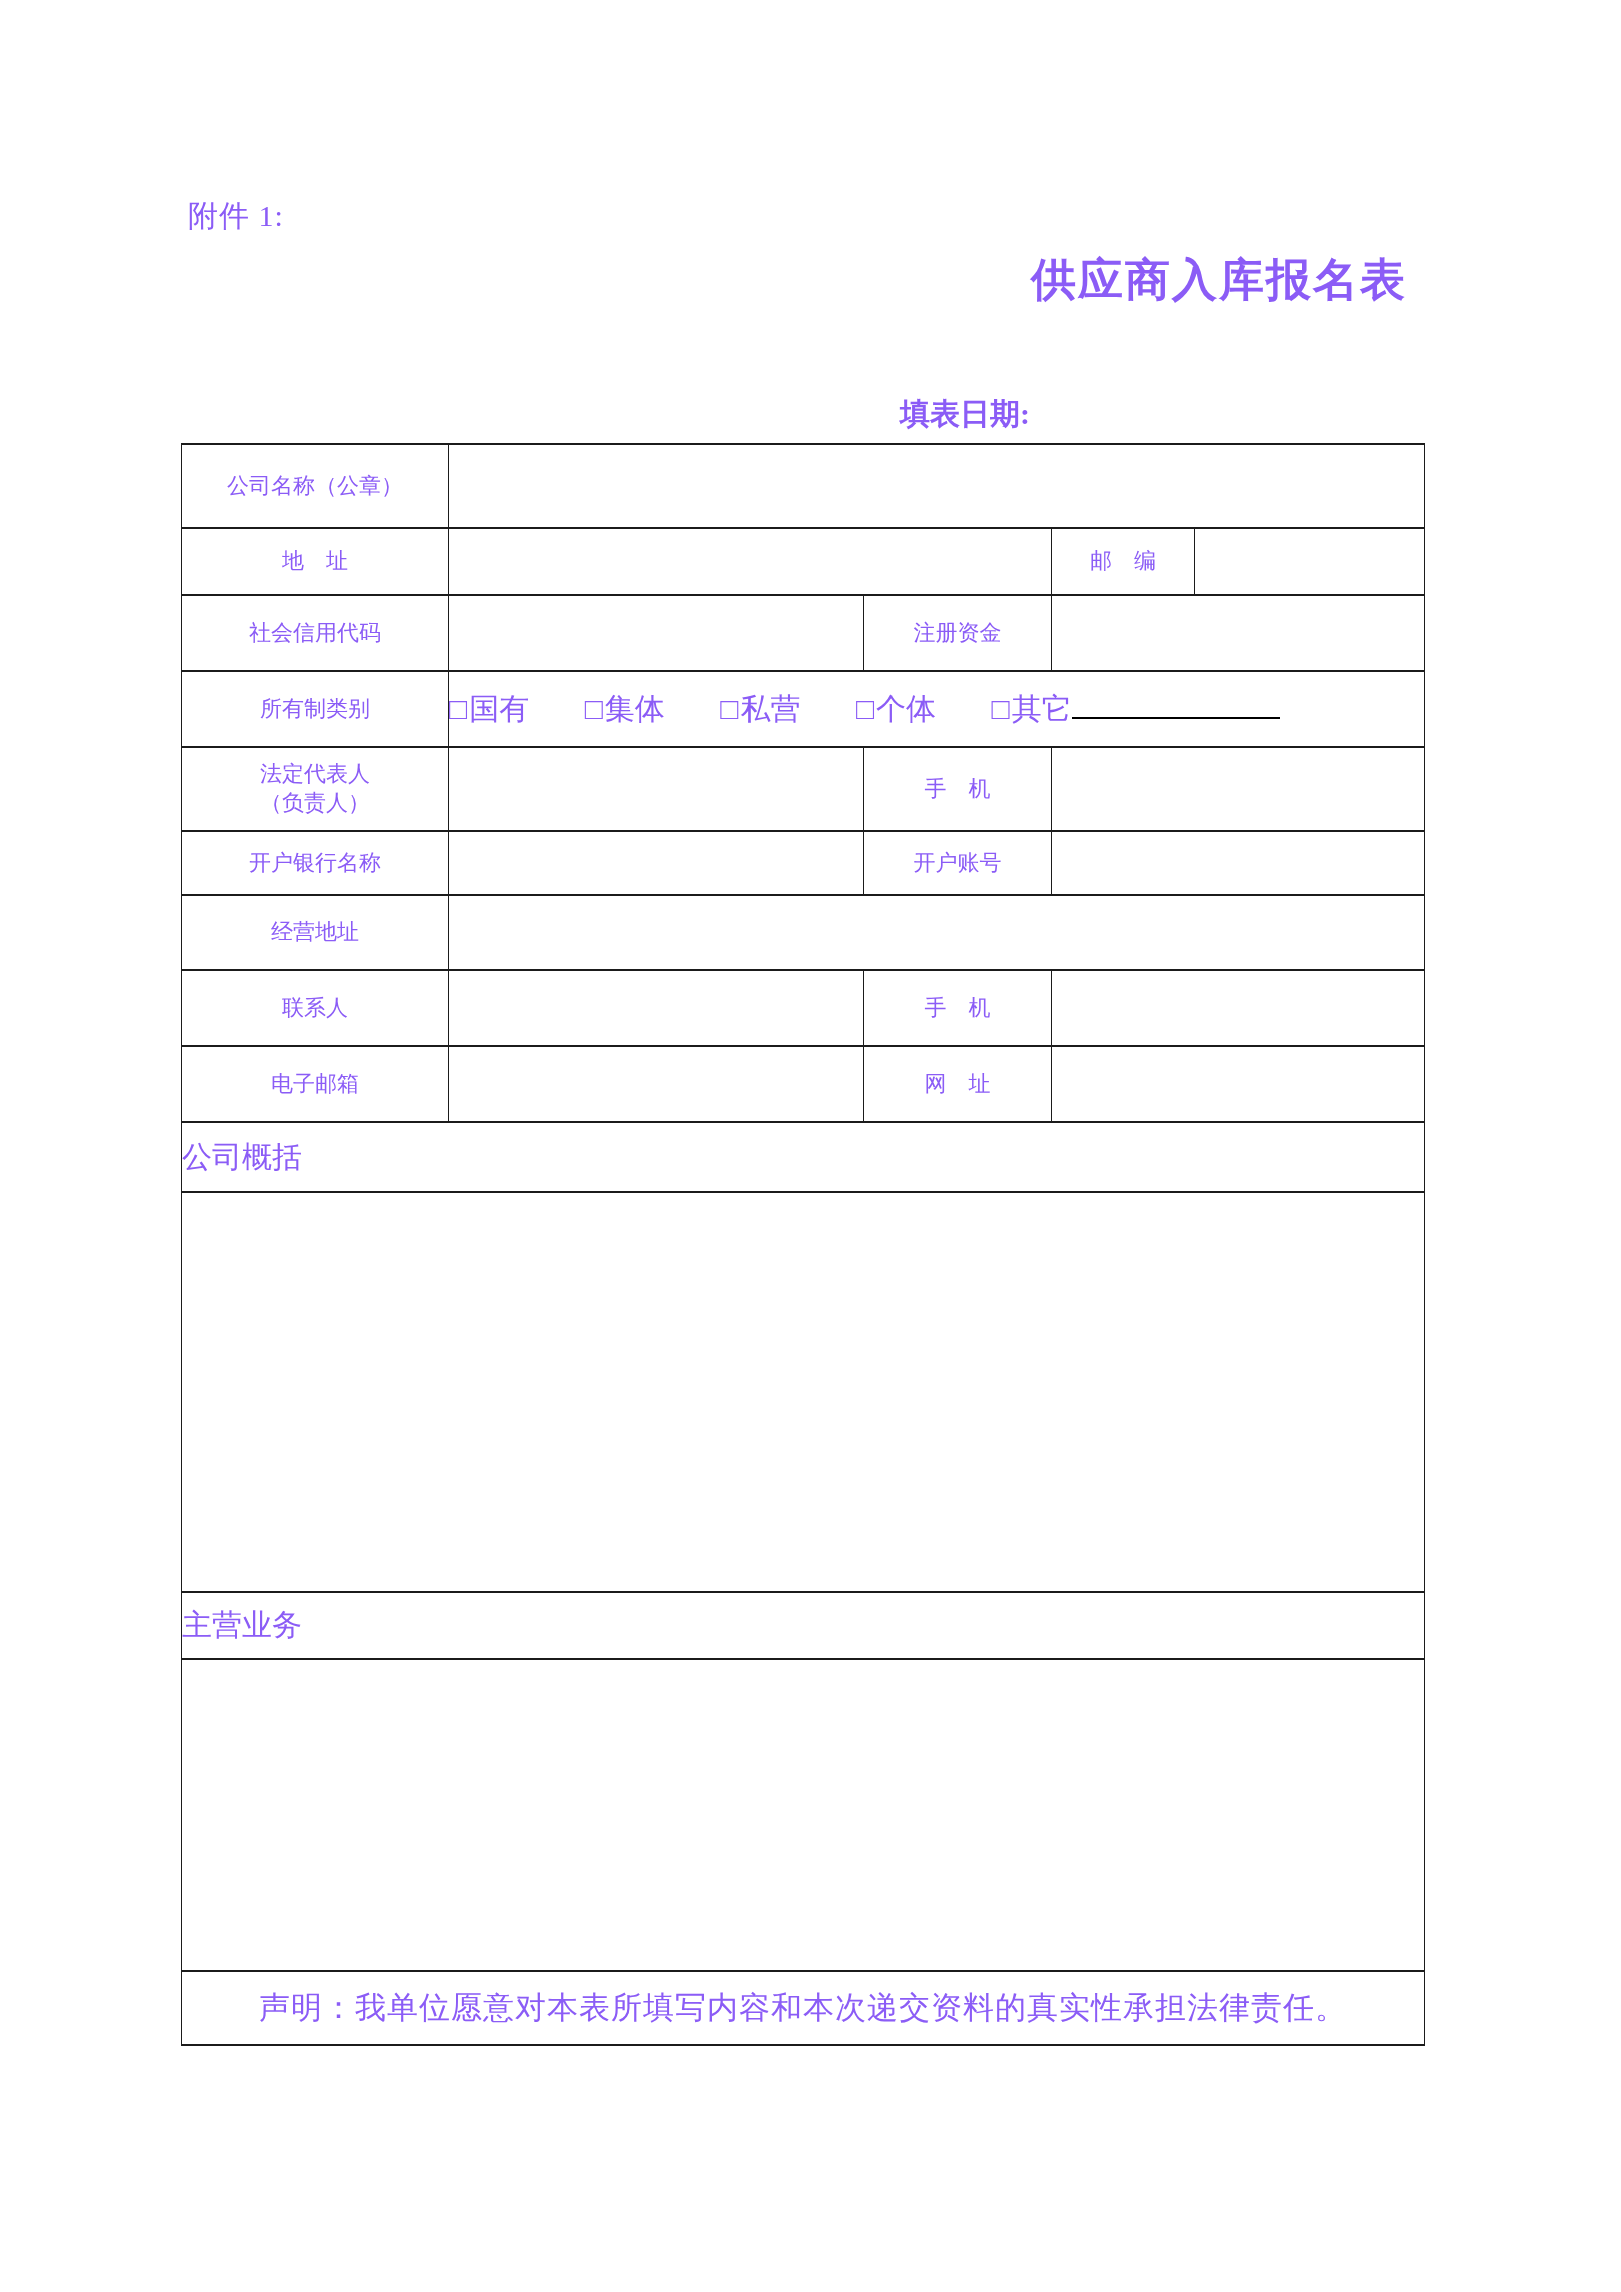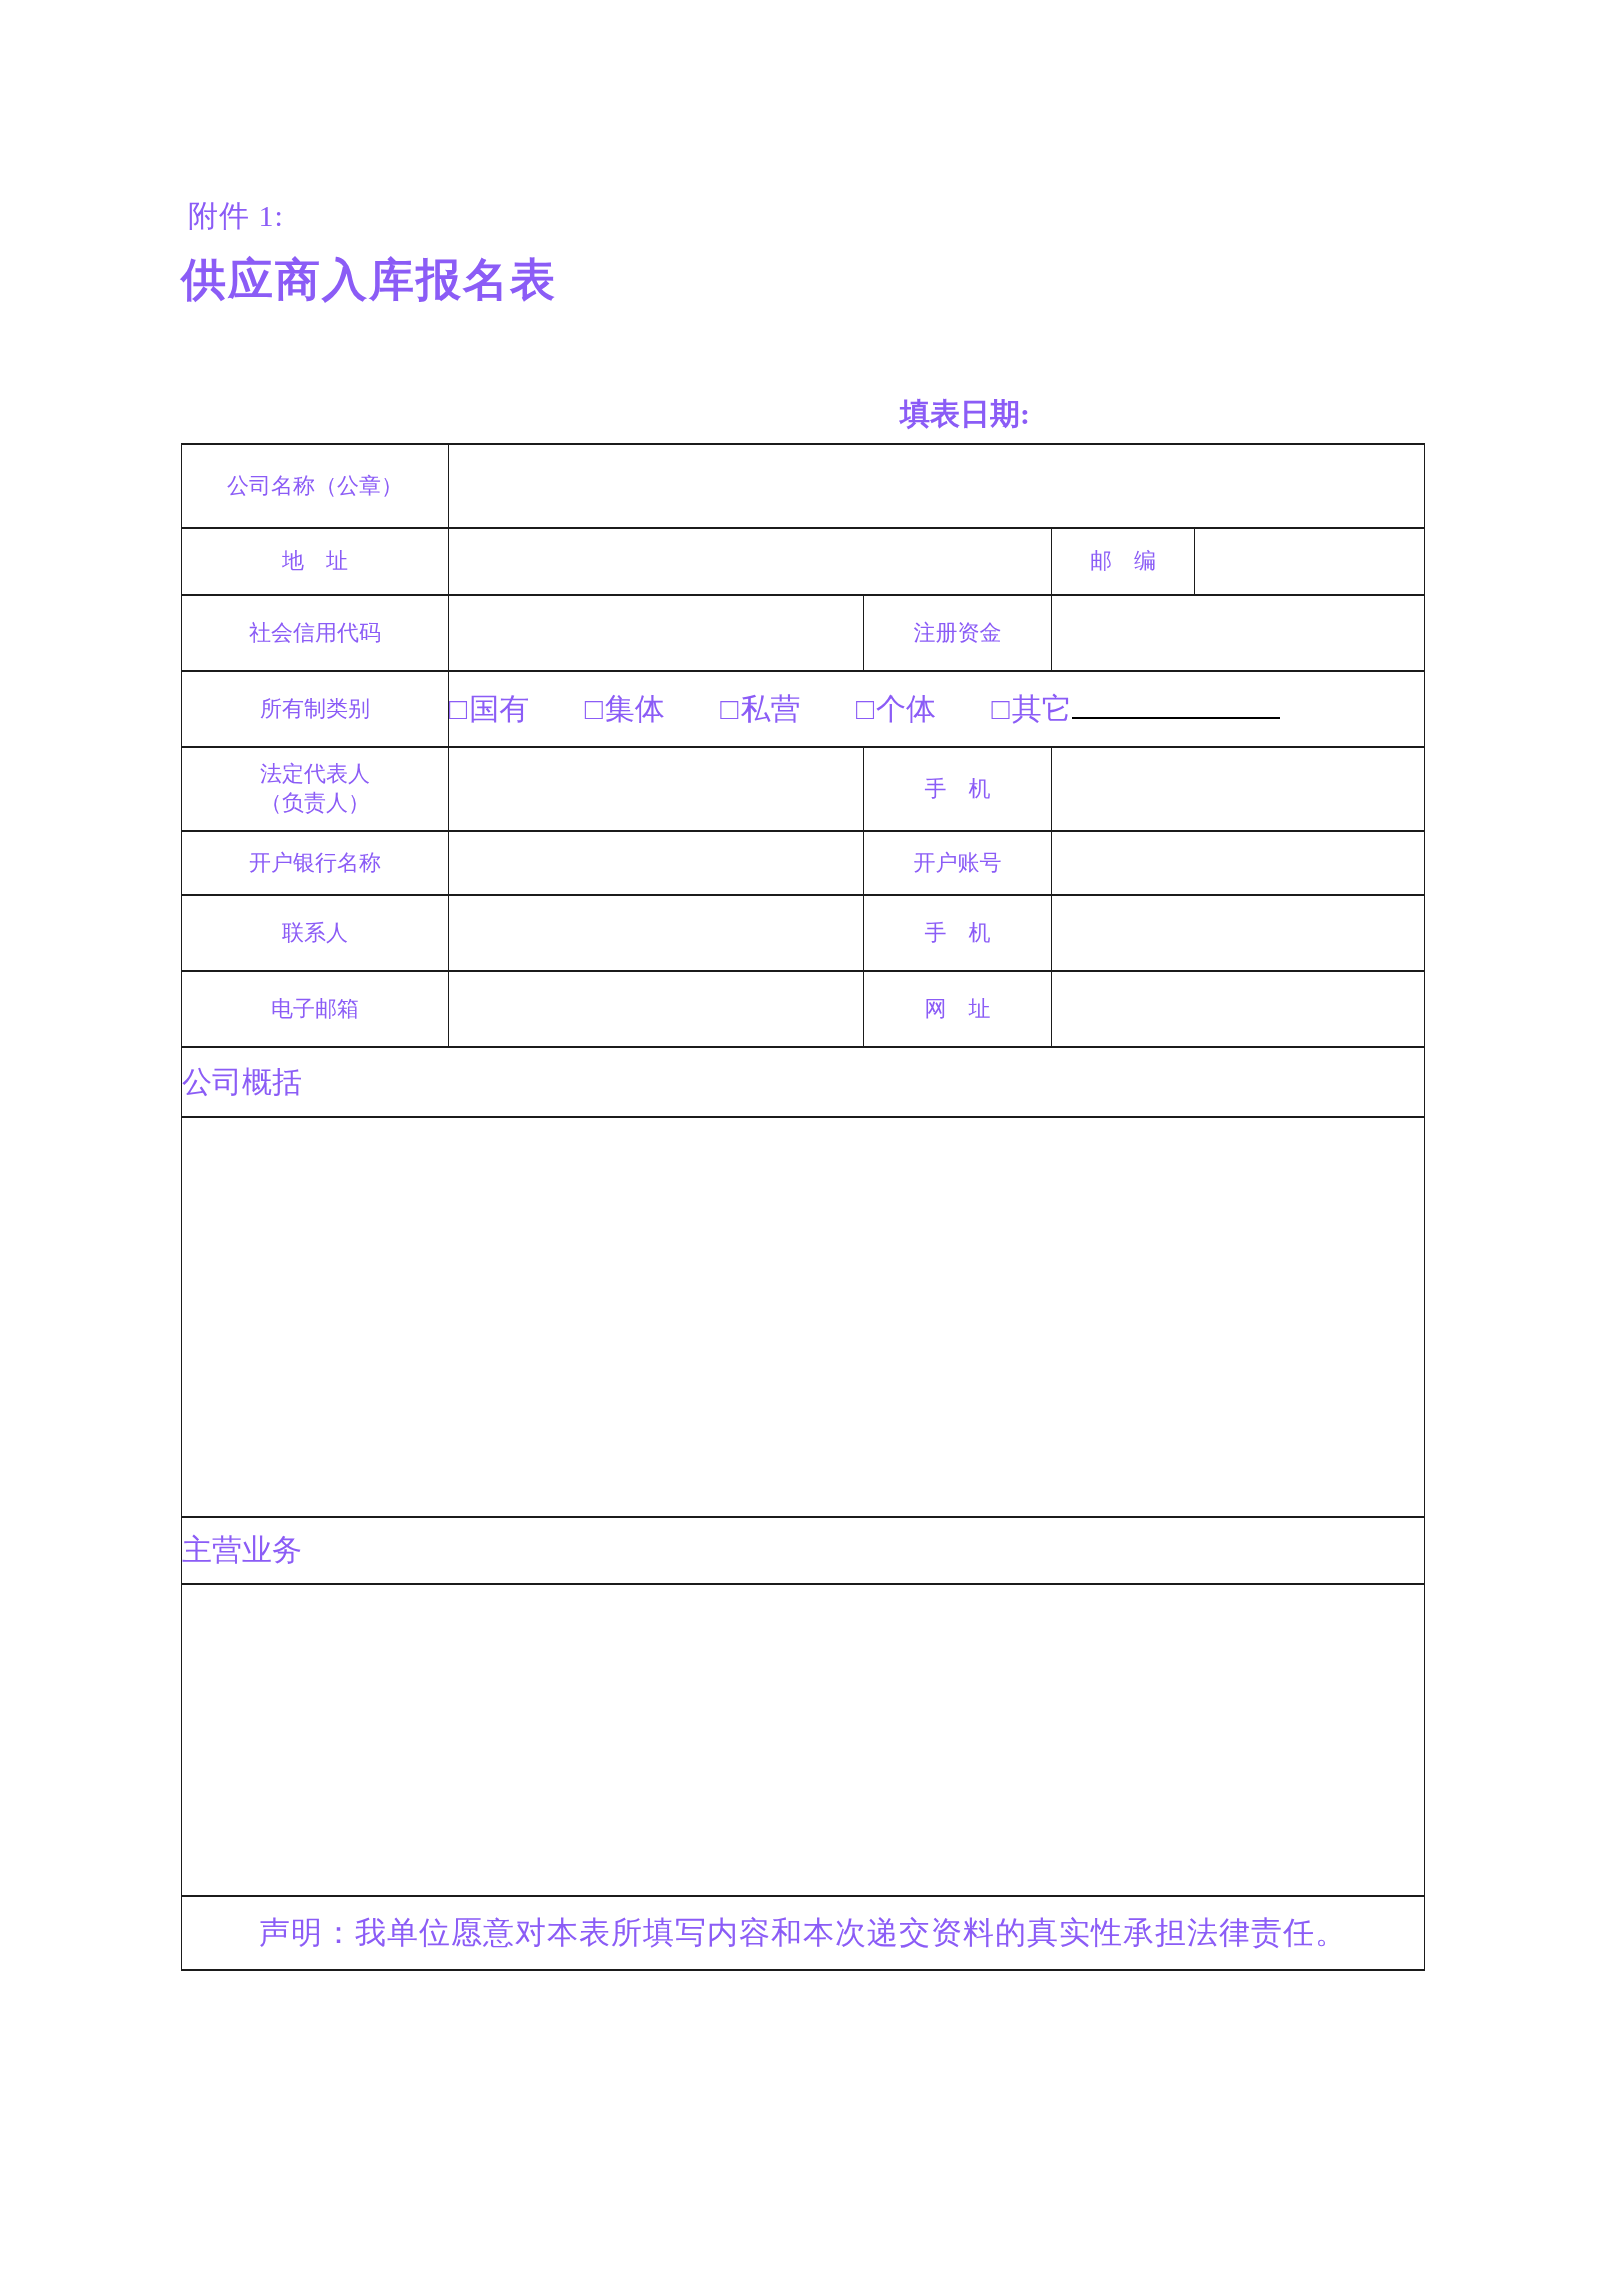--- a/index.html
+++ b/index.html
@@ -6,21 +6,21 @@
   .page {
     position:relative; width:1621px; height:2293px; background:#ffffff;
     font-family:"Liberation Serif","DejaVu Serif",serif; color:#8b5cf6;
     overflow:hidden;
   }
   .attachment-note {
     position:absolute; left:188px; top:196px;
     font-size:30px; letter-spacing:1px;
   }
   .doc-title-wrap {
-    position:absolute; left:181px; top:250px; width:1243px; text-align:left;
+    position:absolute; left:164px; top:250px; width:1243px; text-align:right;
   }
   .doc-title { font-size:45px; font-weight:bold; letter-spacing:2px; }
   .fill-date {
     position:absolute; left:900px; top:394px;
     font-size:30px; font-weight:bold;
   }
   table.form {
     position:absolute; left:181px; top:443px; width:1243px;
     border-collapse:collapse; table-layout:fixed;
   }
@@ -110,20 +110,24 @@
       <td colspan="2"></td>
     </tr>
 
     <tr style="height:64px">
       <td class="lbl">开户银行名称</td>
       <td></td>
       <td class="lbl">开户账号</td>
       <td colspan="2"></td>
     </tr>
 
+    <tr style="height:75px">
+      <td class="lbl">经营地址</td>
+      <td colspan="4"></td>
+    </tr>
 
     <tr style="height:76px">
       <td class="lbl">联系人</td>
       <td></td>
       <td class="lbl">手　机</td>
       <td colspan="2"></td>
     </tr>
 
     <tr style="height:76px">
       <td class="lbl">电子邮箱</td>

